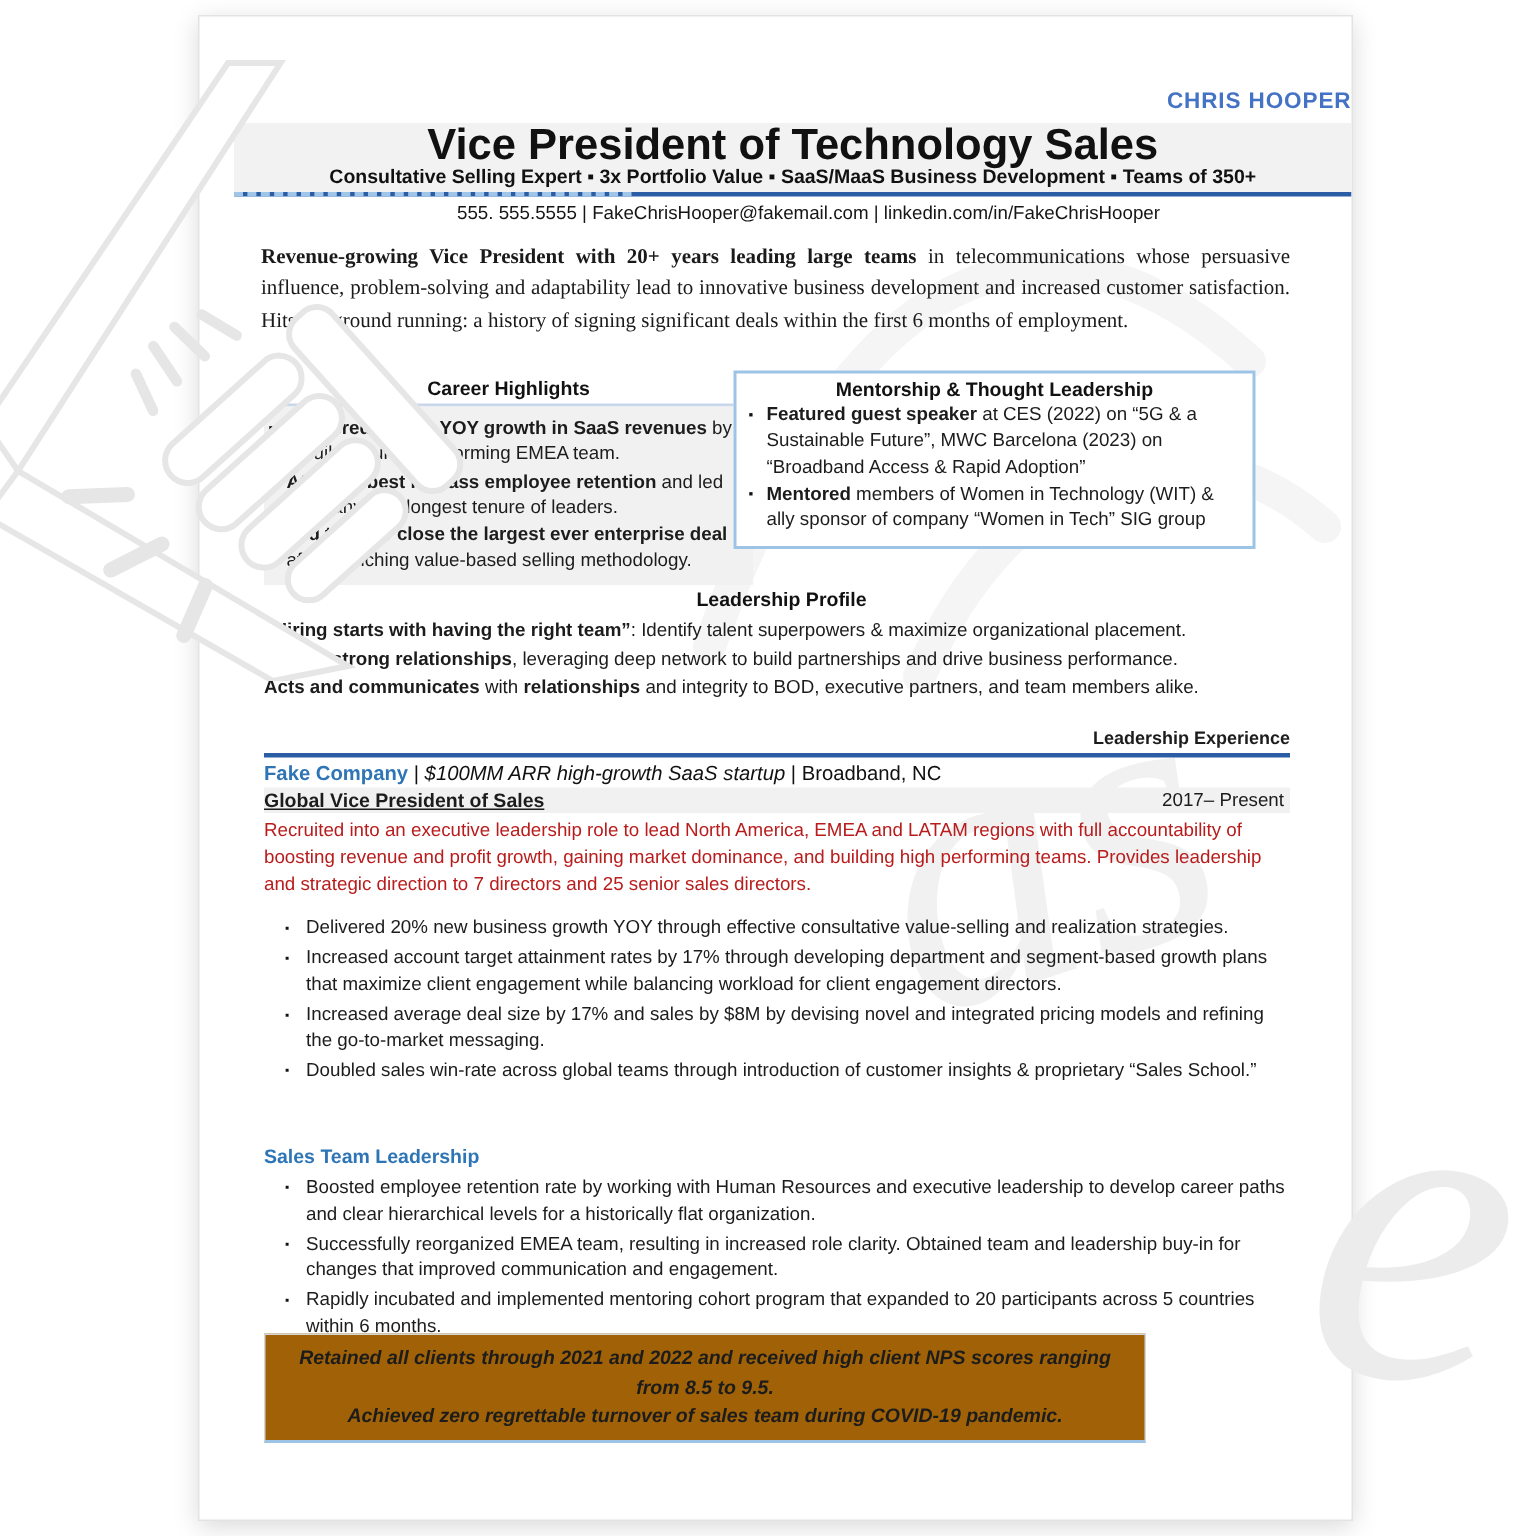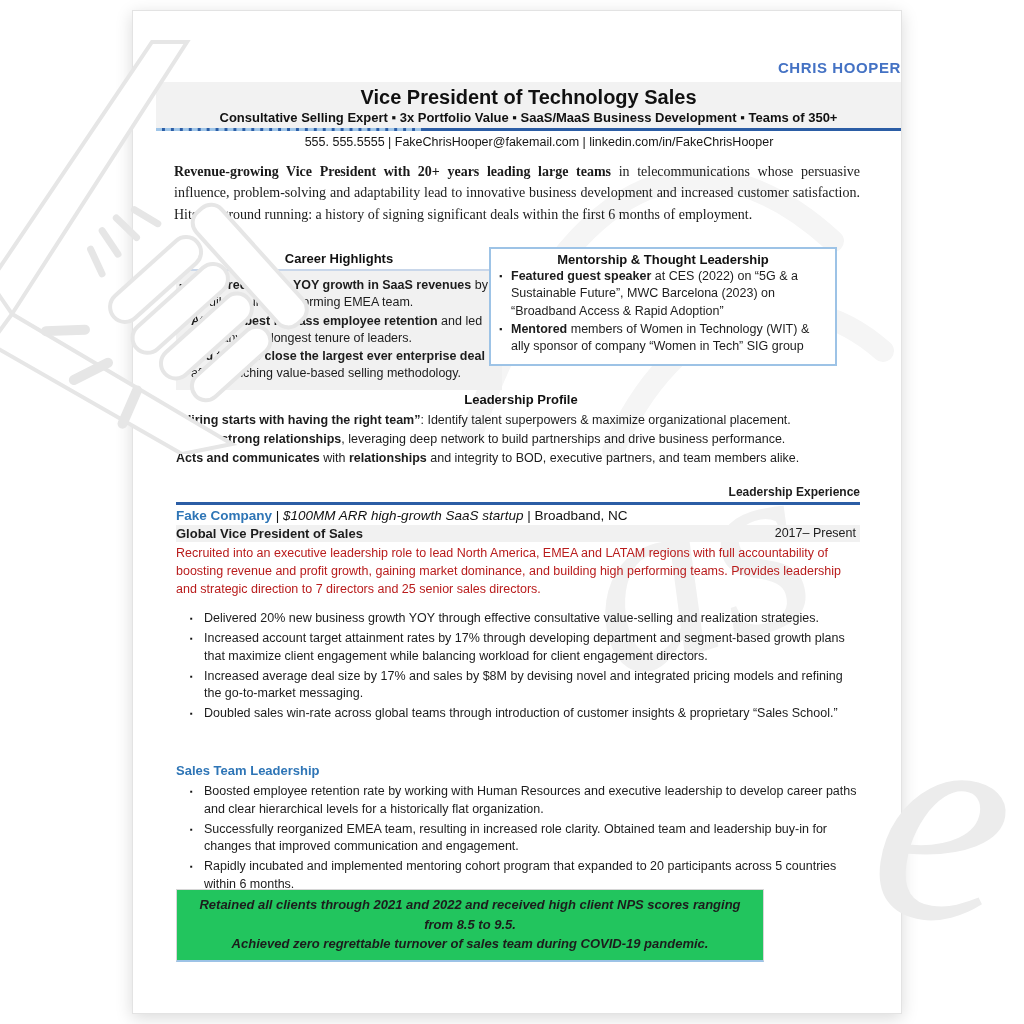--- a/index.html
+++ b/index.html
@@ -16,21 +16,21 @@
   .wm-flourish { position:absolute; z-index:0; pointer-events:none; }
 
   
   .page { position:absolute; left:132px; top:10px; width:770px; height:1004px; background:#ffffff;
           border:1px solid #e3e3e3; box-shadow:0 4px 16px rgba(0,0,0,.15); overflow:hidden; }
   .layer { position:absolute; z-index:2; }
 
   .name-line { top:48px; left:0; width:100%; text-align:right; font-size:15px; font-weight:bold;
                letter-spacing:.6px; color:#4472C4; }
   .banner { top:71px; left:23px; right:0; background:#f2f2f2; text-align:center; padding-top:2px; height:46px; }
-  .banner .title { font-size:20px; font-weight:bold; line-height:26px; color:#111; }
+  .banner .title { font-size:29px; font-weight:bold; line-height:26px; color:#111; }
   .banner .tagline { font-size:13px; font-weight:bold; line-height:16px; color:#111; }
   .rule-solid { top:117px; left:23px; right:0; height:3px; background:#2b5da5; }
   .rule-dashes { top:117px; left:23px; width:265px; height:0; border-top:3px dashed #9fc5e8; z-index:3; }
   .contact { top:124px; left:0; width:100%; text-align:center; font-size:12.5px; color:#151515;padding-left:44px; }
 
   .summary { top:150px; left:41px; width:686px; font-family:"Liberation Serif", serif; font-size:14px;
              line-height:1.52; text-align:justify; color:#1a1a1a; }
 
   .col-heading { text-align:center; font-weight:bold; font-size:13px; color:#111; }
   .hl-col { top:240px; left:43px; width:326px; }
@@ -45,31 +45,31 @@
   .profile { top:381px; left:43px; width:690px; }
   .profile .lines { margin-top:4px; font-size:12.5px; line-height:1.5; }
 
   .exp-head { top:474px; left:43px; width:684px; }
   .exp-title { text-align:right; font-weight:bold; font-size:12px; }
   .exp-rule { height:2.5px; background:#2b5da5; margin-top:3px; }
   .company-line { font-size:13.5px; padding:3px 0 2px 0; color:#111; }
   .company-name { color:#2E75B6; font-weight:bold; }
   .company-detail { font-style:italic; }
   .role-bar { display:flex; justify-content:space-between; align-items:center; background:#f1f1f1; padding:1px 4px 1px 0; }
-  .role { font-weight:bold; font-size:13px; }
+  .role { font-weight:bold; font-size:13px;text-decoration:underline; }
   .dates { font-size:12.5px; }
   .exp-desc { font-size:12.5px; line-height:1.47; margin-top:2px; color:#b91c1c; }
 
   .sub-sec { left:43px; width:684px; }
   .sub-heading { color:#2E75B6; font-weight:bold; font-size:13px; margin-bottom:5px; }
   .sub-sec .b-item { margin-bottom:2px; }
   .sub-sec .b-mark { flex:0 0 14px; margin-left:14px; font-size:8px; line-height:18px; }
   .sub-sec .b-text { line-height:1.42; }
 
-  .callout { top:878px; left:43px; width:588px; background:#22c55e; border:1px solid #d6d6d6;
+  .callout { top:878px; left:43px; width:588px; background:#a16207; border:1px solid #d6d6d6;
              border-bottom:2px solid #9dc3e6; text-align:center; font-weight:bold; font-style:italic;
              font-size:13px; line-height:1.5; padding:5px 10px 6px 10px; }
 </style>
 </head>
 <body>
 
 <div class="canvas">
 
   <div class="wm-big-e">e</div>
 

